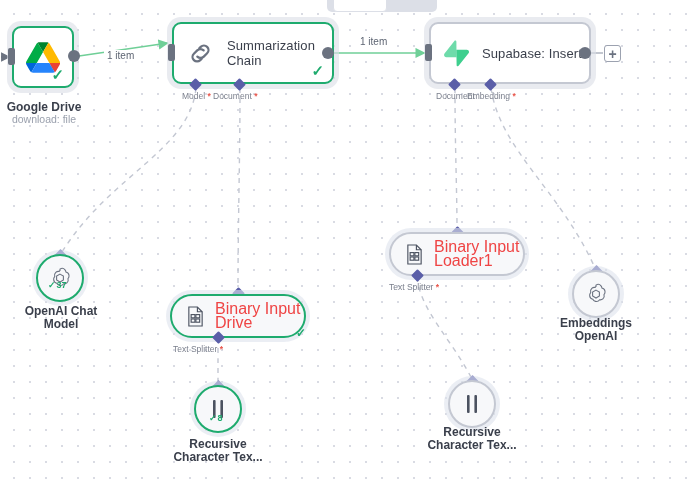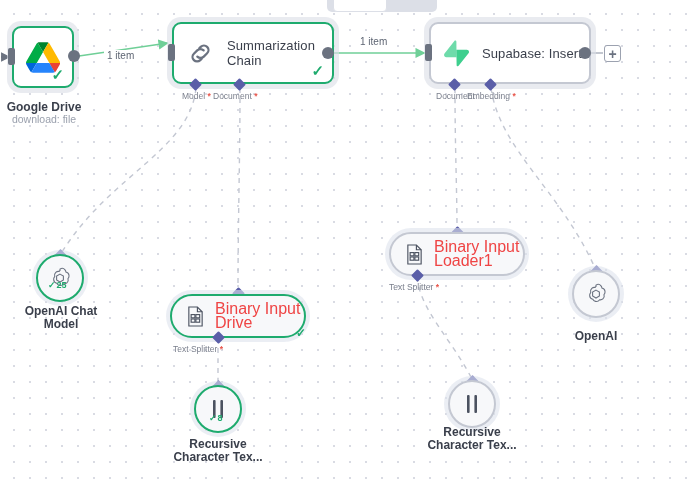--- a/index.html
+++ b/index.html
@@ -265,21 +265,21 @@
   <div class="subnode ok" style="left:36px;top:254px;">
     <span class="icon-wrap">
       <svg width="24" height="24" viewBox="0 0 24 24" fill="none" stroke="#6b7280" stroke-width="1.1">
         <path d="M12 3.1c1.6-1.1 3.8-.8 5 .7.5.6.8 1.4.9 2.2 1.6.3 2.9 1.6 3.1 3.3.2 1.2-.2 2.4-1 3.3.5 1.5.1 3.2-1.1 4.3-.9.8-2.1 1.1-3.3.9-.9 1.3-2.5 2-4.1 1.6-1.2-.3-2.2-1.1-2.7-2.2-1.6-.3-2.9-1.6-3.1-3.3-.2-1.2.2-2.4 1-3.3-.5-1.5-.1-3.2 1.1-4.3.9-.8 2.1-1.1 3.3-.9.2-.4.5-.8.9-1z"></path>
         <path d="M12 8.1l3.4 2v3.9l-3.4 2-3.4-2v-3.9z"></path>
       </svg>
     </span>
   </div>
   <div class="run-badge" style="left:48px;top:281px;">
     <span>✓</span>
-      <span>25</span>
+      <span>37</span>
   </div>
   <div class="node-title" style="left:6px;top:304px;width:110px;text-align:center;">OpenAI Chat</div>
   <div class="node-title" style="left:6px;top:317px;width:110px;">Model</div>
 
   <div class="port-diamond" style="left:234px;top:289px;"></div>
   <div class="pill ok" style="left:170px;top:294px;width:136px;">
     <span class="icon-wrap">
       <svg width="19" height="21" viewBox="0 0 20 22" fill="none" stroke="#4b5260" stroke-width="1.2">
         <path d="M3 1h9l5 5v15H3z"></path>
         <path d="M12 1v5h5"></path>
@@ -354,15 +354,16 @@
 
   <div class="port-diamond" style="left:592px;top:267px;"></div>
   <div class="subnode idle" style="left:572px;top:270px;">
     <span class="icon-wrap">
       <svg width="24" height="24" viewBox="0 0 24 24" fill="none" stroke="#6b7280" stroke-width="1.1">
         <path d="M12 3.1c1.6-1.1 3.8-.8 5 .7.5.6.8 1.4.9 2.2 1.6.3 2.9 1.6 3.1 3.3.2 1.2-.2 2.4-1 3.3.5 1.5.1 3.2-1.1 4.3-.9.8-2.1 1.1-3.3.9-.9 1.3-2.5 2-4.1 1.6-1.2-.3-2.2-1.1-2.7-2.2-1.6-.3-2.9-1.6-3.1-3.3-.2-1.2.2-2.4 1-3.3-.5-1.5-.1-3.2 1.1-4.3.9-.8 2.1-1.1 3.3-.9.2-.4.5-.8.9-1z"></path>
         <path d="M12 8.1l3.4 2v3.9l-3.4 2-3.4-2v-3.9z"></path>
       </svg>
     </span>
   </div>
+  <div class="node-title" style="left:538px;top:316px;width:116px;">Embeddings</div>
   <div class="node-title" style="left:538px;top:329px;width:116px;">OpenAI</div>
 
 </div>
 
 </body></html>

